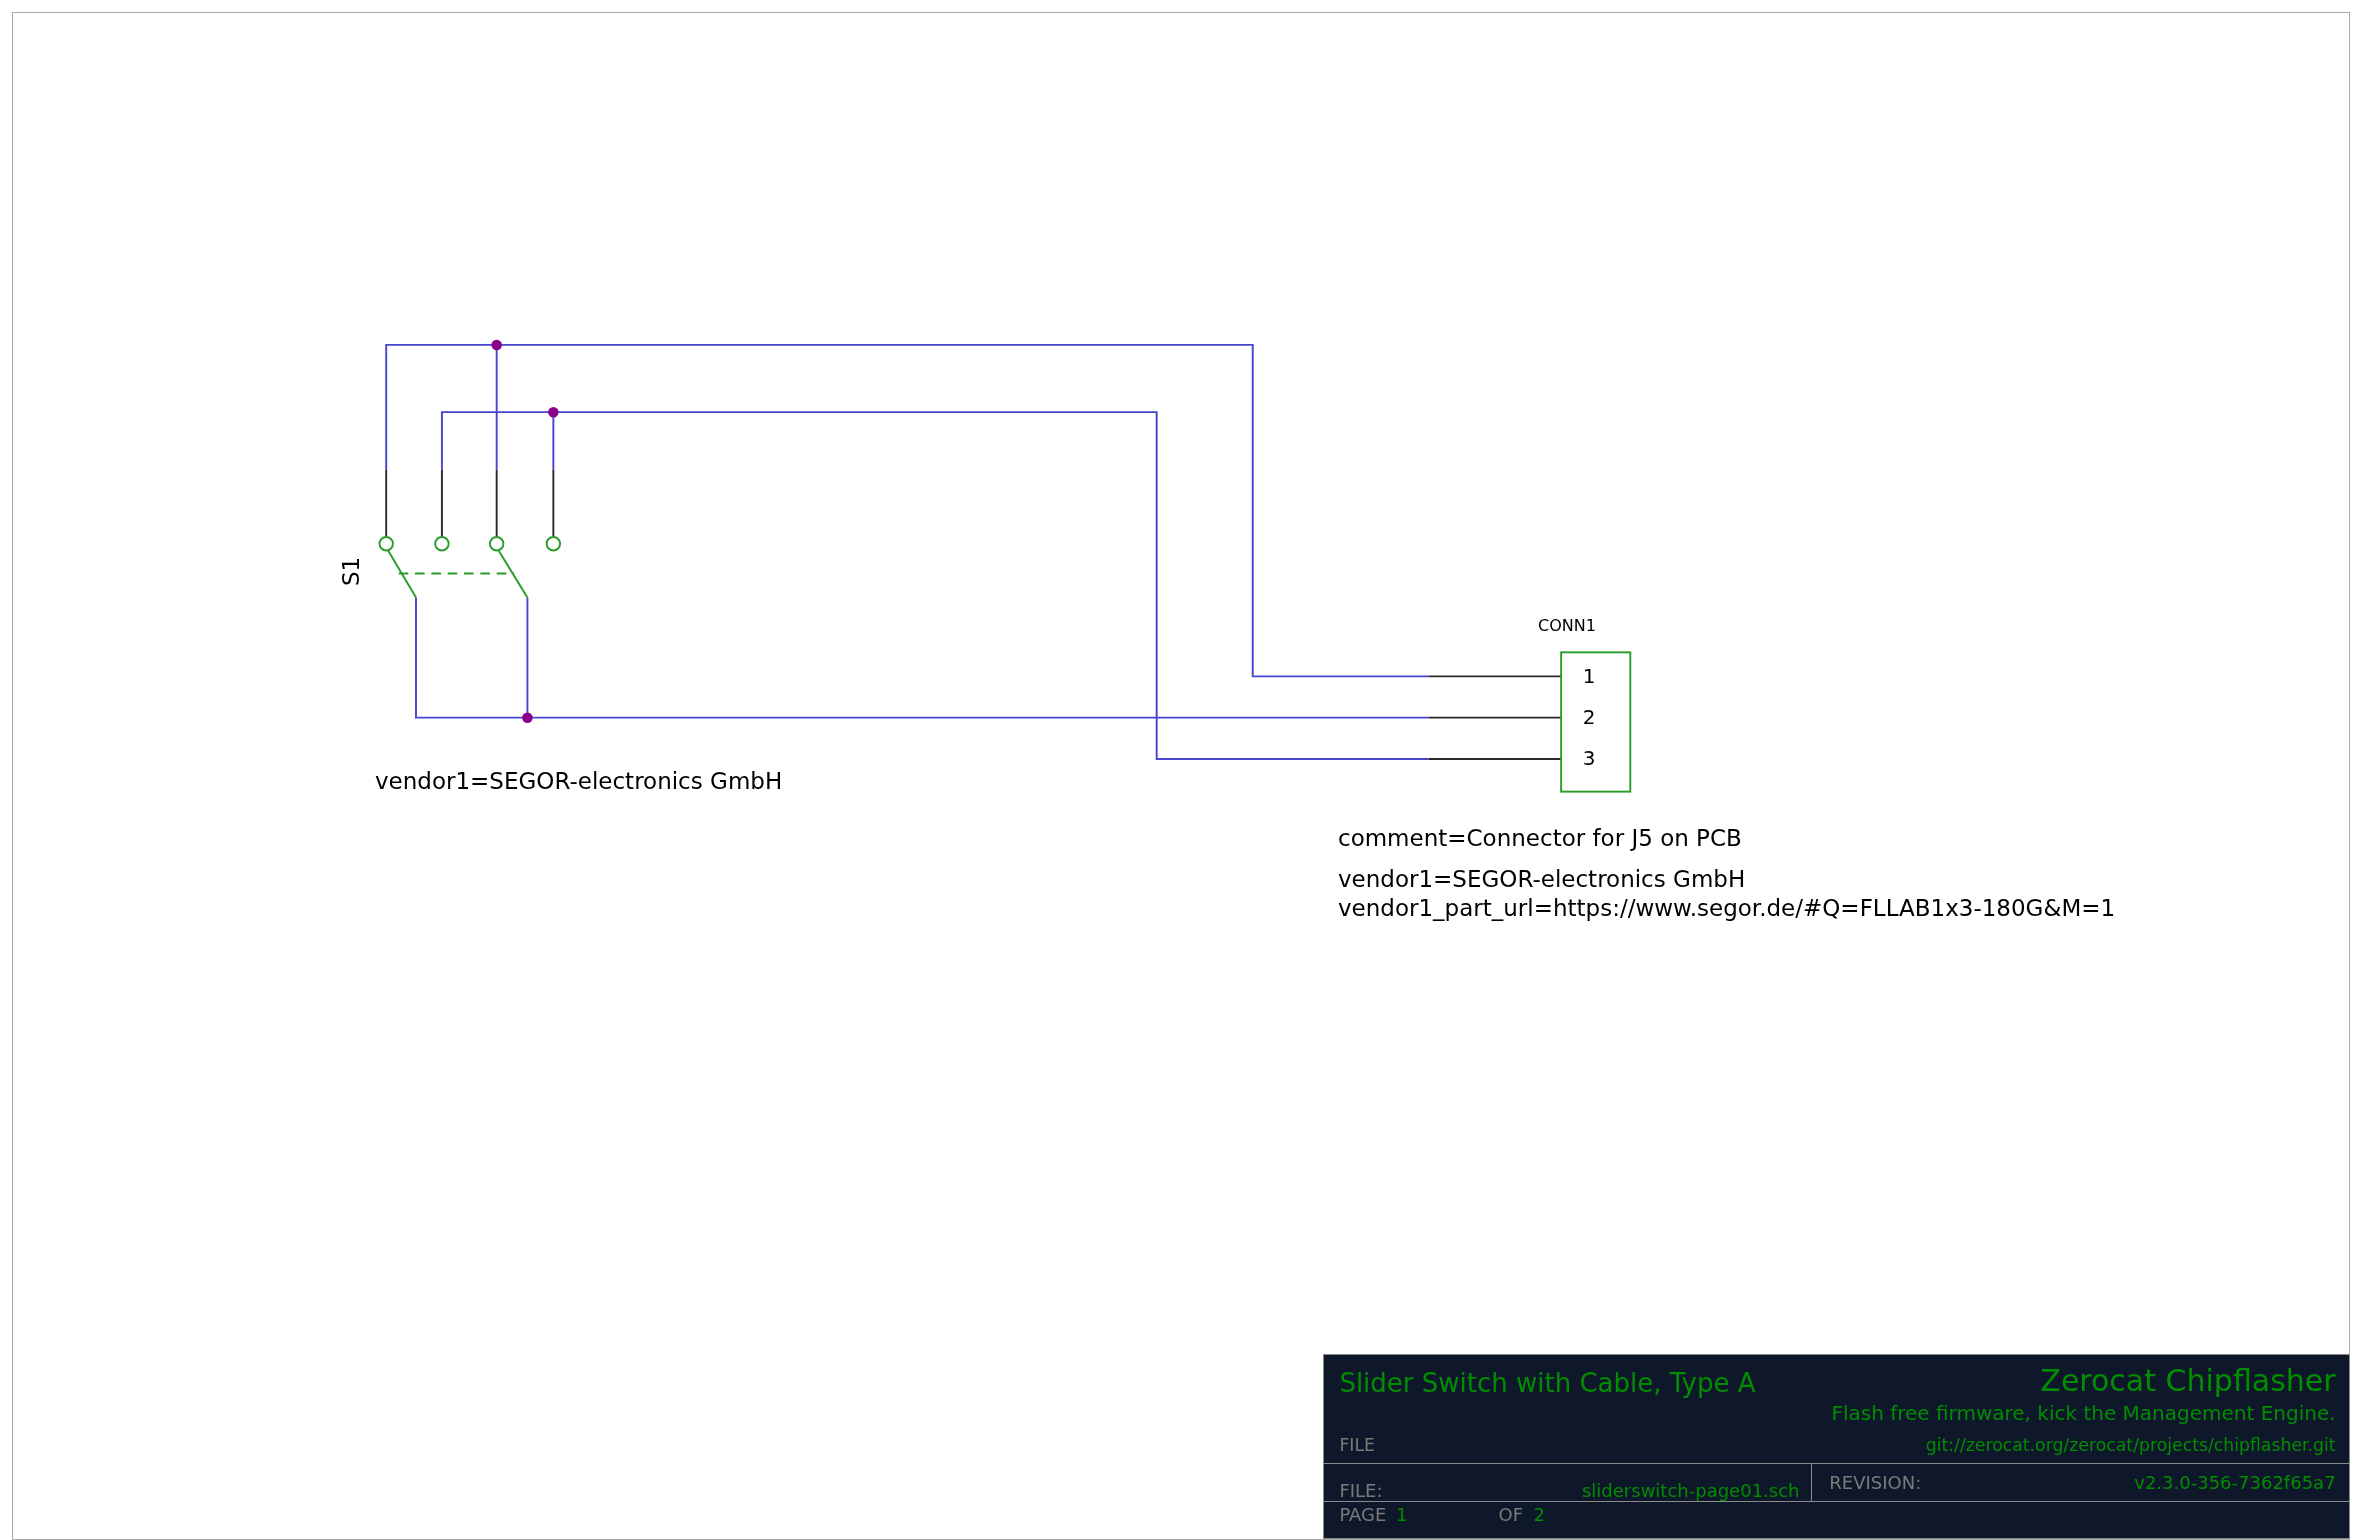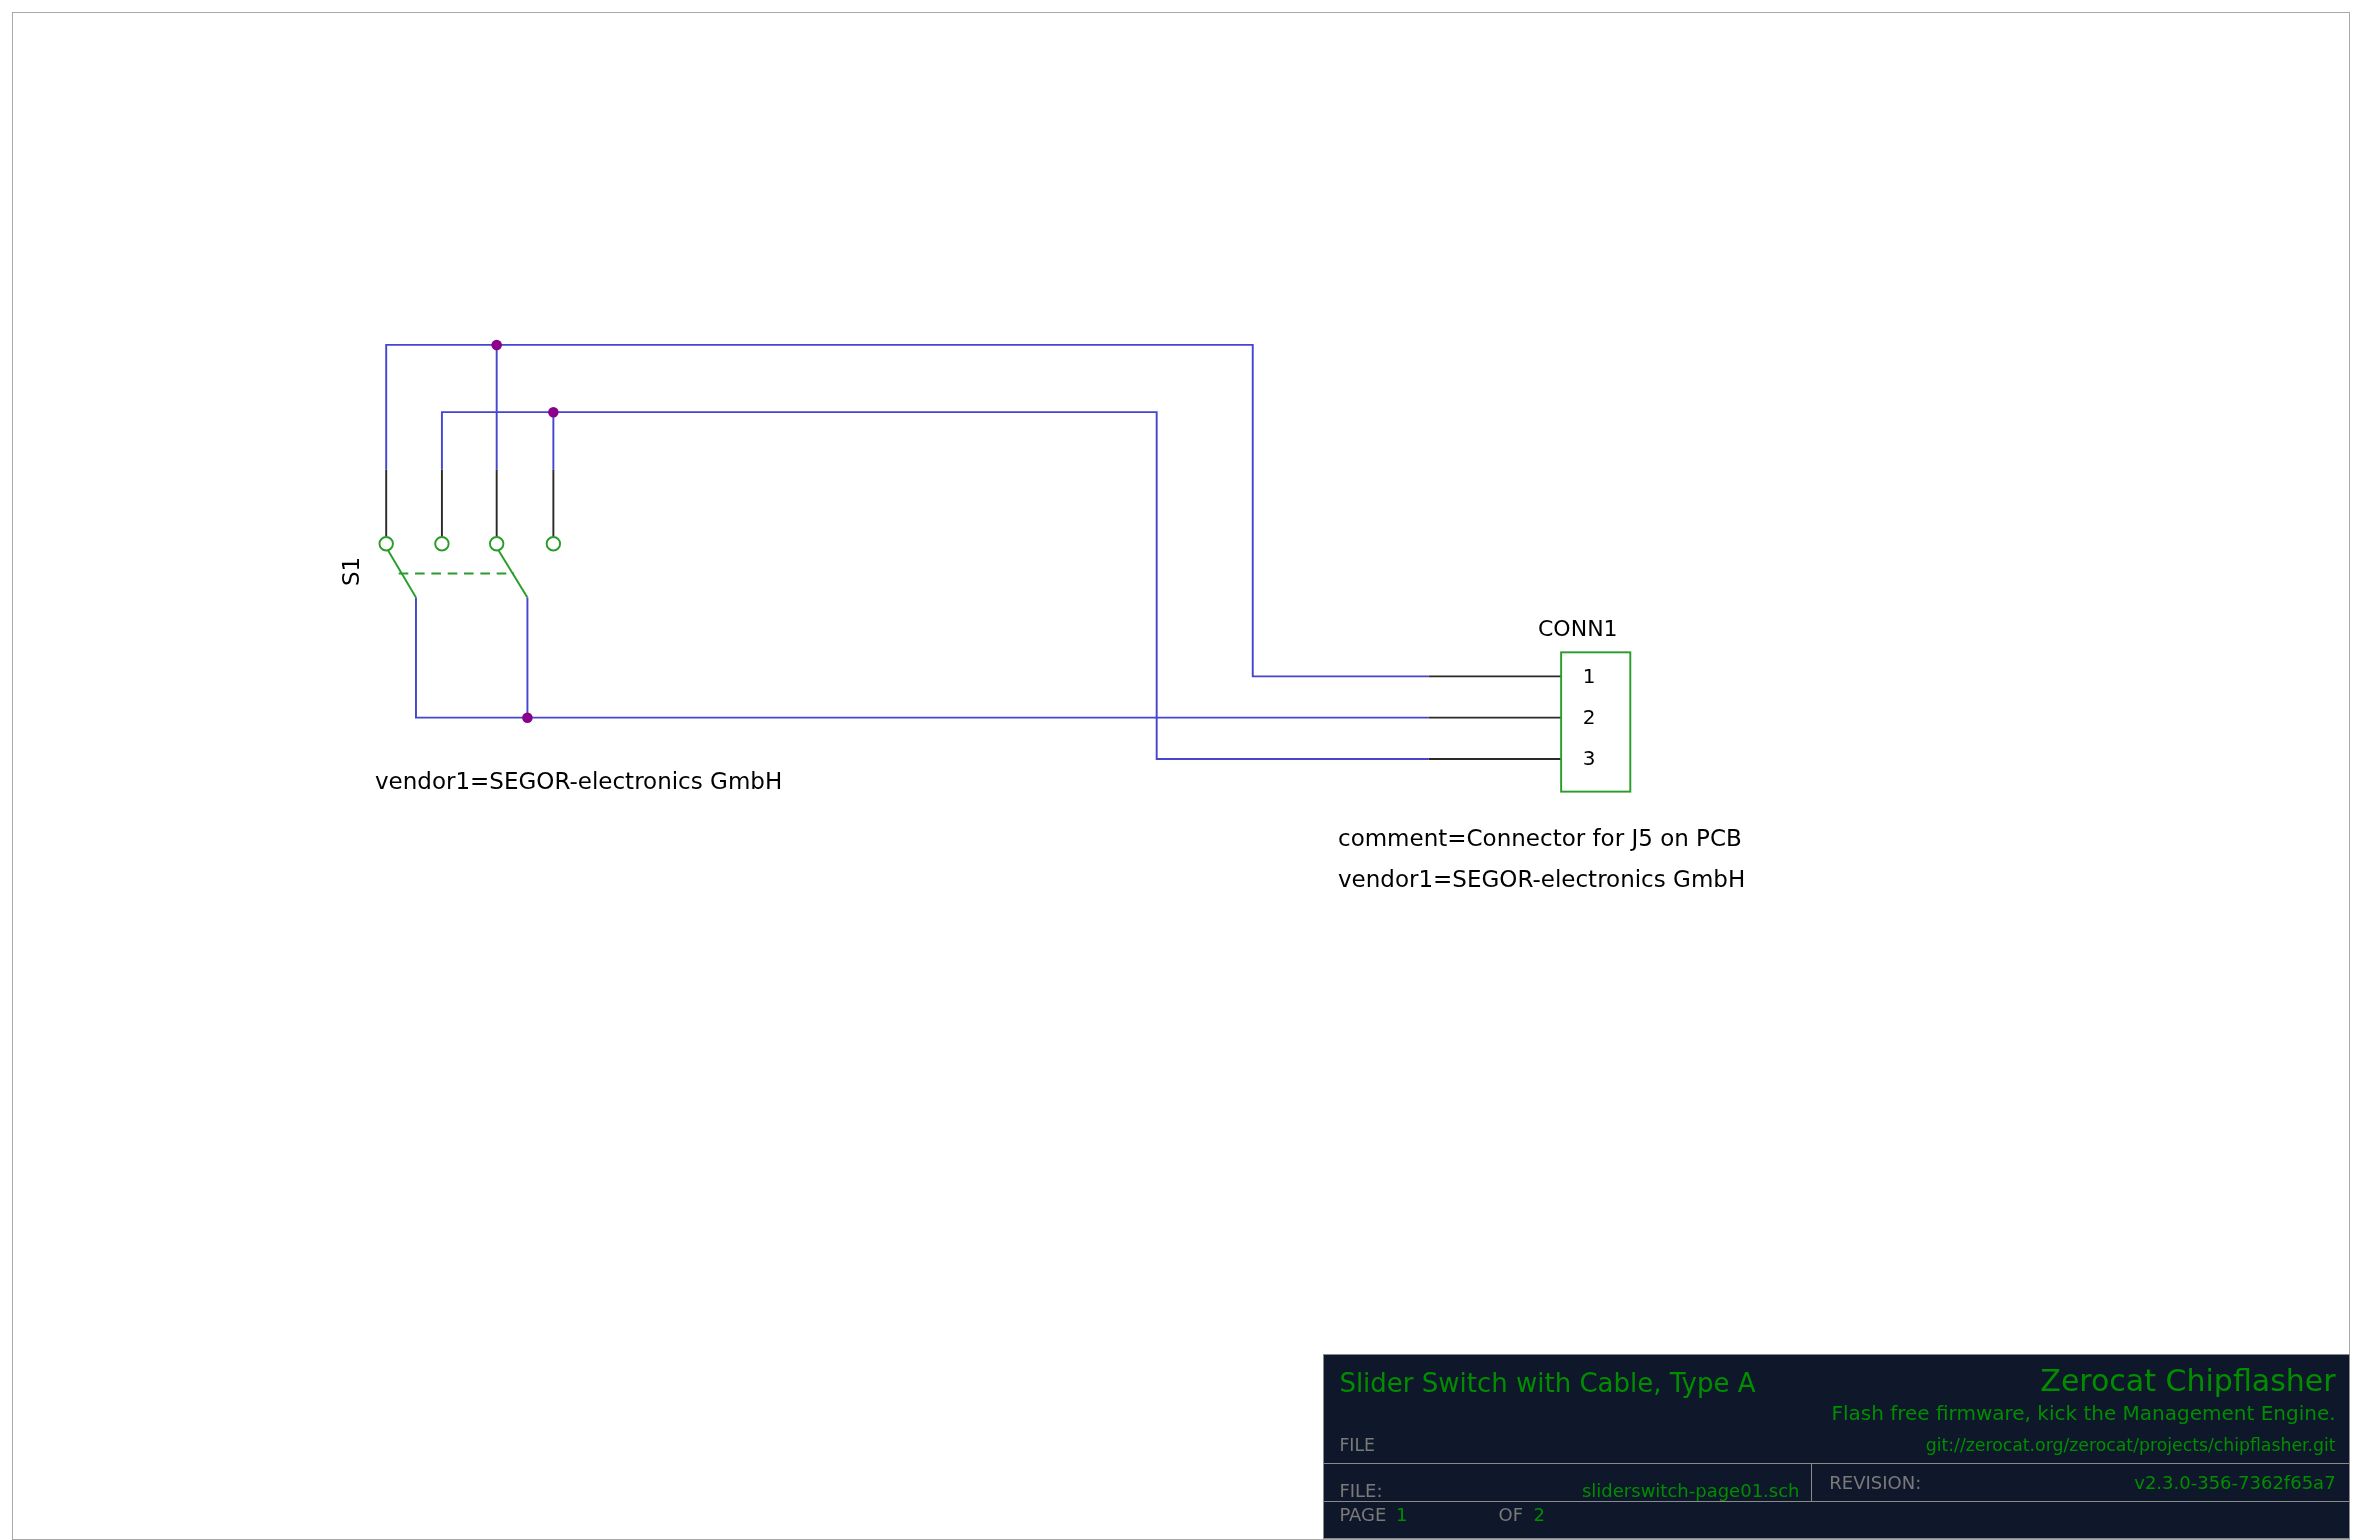--- a/index.html
+++ b/index.html
@@ -33,21 +33,21 @@
     position: absolute;
     color: #000000;
     white-space: nowrap;
   }
   .s1-label {
     left: 338px; top: 586px;
     font-size: 23px;
     transform: rotate(-90deg);
     transform-origin: left top;
   }
-  .conn1-label { left: 1538px; top: 616px; font-size: 22px; }
+  .conn1-label { left: 1538px; top: 616px; font-size: 16px; }
   .pin-num {
     position: absolute;
     left: 1561px; width: 56px;
     text-align: center;
     font-size: 20px;
     color: #000;
     line-height: 25px;
     height: 25px;
   }
   .sw-annot { left: 375px; top: 767px; font-size: 23px; line-height: 29px; }
@@ -178,20 +178,21 @@
   <div class="pin-num" style="top:746px;">3</div>
 
   <div class="schem-text sw-annot">
     <div>vendor1=SEGOR-electronics GmbH</div>
   </div>
 
   <div class="schem-text conn-comment">comment=Connector for J5 on PCB</div>
 
   <div class="schem-text conn-annot">
     <div>vendor1=SEGOR-electronics GmbH</div>
+    <div>vendor1_part_url=https://www.segor.de/#Q=FLLAB1x3-180G&amp;M=1</div>
   </div>
 
   <div class="title-block">
     <div class="tb-row1">
       <div class="tb-title">Slider Switch with Cable, Type A</div>
       <div class="tb-brand">Zerocat Chipflasher</div>
       <div class="tb-tagline">Flash free firmware, kick the Management Engine.</div>
       <div class="tb-title-label">FILE</div>
       <div class="tb-repo">git://zerocat.org/zerocat/projects/chipflasher.git</div>
     </div>

